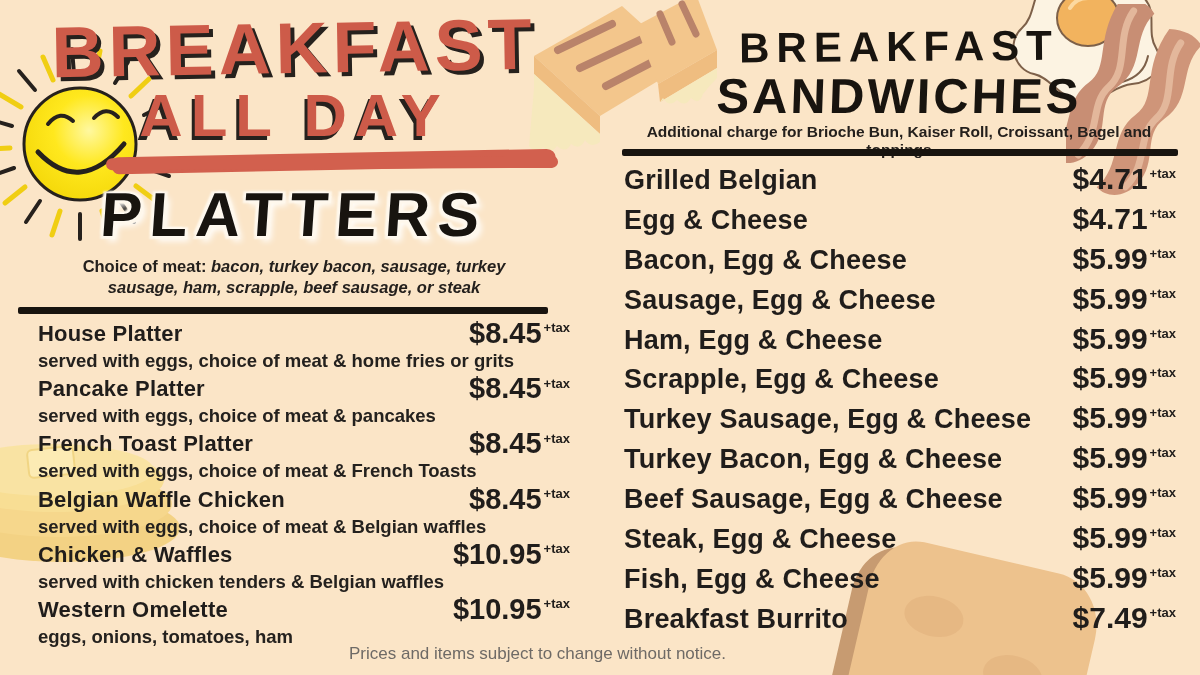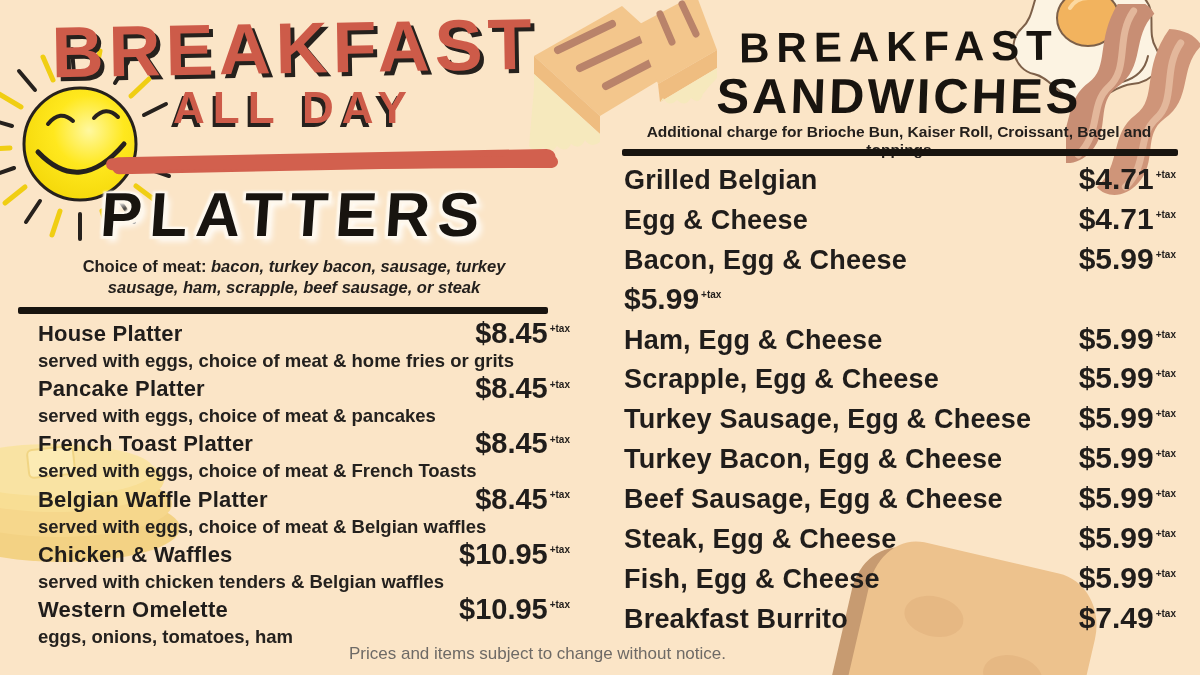--- a/index.html
+++ b/index.html
@@ -15,21 +15,21 @@
   
   #left{left:18px;top:0;width:552px;height:675px;}
   .l-title1{
     position:absolute;top:12px;left:0;width:100%;text-align:center;
     font-size:72px;font-weight:bold;letter-spacing:5px;line-height:1;
     color:#cd5b49;text-shadow:4px 4px 0 #26211d;
     transform:rotate(-1deg);
   }
   .l-title2{
     position:absolute;top:86px;left:0;width:100%;text-align:center;
-    font-size:44px;font-weight:bold;letter-spacing:8px;line-height:1;
+    font-size:60px;font-weight:bold;letter-spacing:8px;line-height:1;
     color:#cd5b49;text-shadow:-3px 4px 0 #26211d;
   }
   .brush{
     position:absolute;left:94px;top:153px;width:444px;height:17px;
     background:#d2604e;border-radius:8px 12px 10px 9px;
     transform:rotate(-1.1deg);z-index:2;
   }
   .brush::after{
     content:"";position:absolute;left:-6px;top:4px;width:452px;height:12px;
     background:#d2604e;border-radius:6px;transform:rotate(.8deg);
@@ -52,21 +52,21 @@
   .L-name{
     font-size:22px;font-weight:bold;letter-spacing:.2px;line-height:30px;
     display:inline-block;padding-left:20px;
   }
   .L-price{
     position:absolute;right:0;top:-2px;font-size:29px;font-weight:bold;white-space:nowrap;
   }
   .L-desc{
     font-size:18.5px;font-weight:600;line-height:24px;padding-left:20px;color:#24211e;
   }
-  .tax{font-size:10px;font-weight:bold;vertical-align:super;letter-spacing:0;margin-left:2px;}
+  .tax{font-size:13px;font-weight:bold;vertical-align:super;letter-spacing:0;margin-left:2px;}
 
   
   #right{left:618px;top:0;width:562px;height:675px;}
   .r-title1{
     position:absolute;top:26px;left:0;width:100%;text-align:center;
     font-size:42px;font-weight:bold;letter-spacing:7px;line-height:1;color:#18140f;
     transform:rotate(-.5deg);
   }
   .r-title2{
     position:absolute;top:72px;left:0;width:100%;text-align:center;
@@ -218,21 +218,21 @@
       <div><span class="L-name">Pancake Platter</span>
       <span class="L-price"><span>$8.45</span><sup class="tax">+tax</sup></span></div>
       <div class="L-desc">served with eggs, choice of meat &amp; pancakes</div>
     </div>
     <div class="L-item">
       <div><span class="L-name">French Toast Platter</span>
       <span class="L-price"><span>$8.45</span><sup class="tax">+tax</sup></span></div>
       <div class="L-desc">served with eggs, choice of meat &amp; French Toasts</div>
     </div>
     <div class="L-item">
-      <div><span class="L-name">Belgian Waffle Platter</span>
+      <div><span class="L-name">Belgian Waffle Chicken</span>
       <span class="L-price"><span>$8.45</span><sup class="tax">+tax</sup></span></div>
       <div class="L-desc">served with eggs, choice of meat &amp; Belgian waffles</div>
     </div>
     <div class="L-item">
       <div><span class="L-name">Chicken &amp; Waffles</span>
       <span class="L-price"><span>$10.95</span><sup class="tax">+tax</sup></span></div>
       <div class="L-desc">served with chicken tenders &amp; Belgian waffles</div>
     </div>
     <div class="L-item">
       <div><span class="L-name">Western Omelette</span>
@@ -255,20 +255,21 @@
     </div>
     <div class="R-item">
       <span class="R-name">Egg &amp; Cheese</span>
       <span class="R-price"><span>$4.71</span><sup class="tax">+tax</sup></span>
     </div>
     <div class="R-item">
       <span class="R-name">Bacon, Egg &amp; Cheese</span>
       <span class="R-price"><span>$5.99</span><sup class="tax">+tax</sup></span>
     </div>
     <div class="R-item">
+      <span class="R-name">Sausage, Egg &amp; Cheese</span>
       <span class="R-price"><span>$5.99</span><sup class="tax">+tax</sup></span>
     </div>
     <div class="R-item">
       <span class="R-name">Ham, Egg &amp; Cheese</span>
       <span class="R-price"><span>$5.99</span><sup class="tax">+tax</sup></span>
     </div>
     <div class="R-item">
       <span class="R-name">Scrapple, Egg &amp; Cheese</span>
       <span class="R-price"><span>$5.99</span><sup class="tax">+tax</sup></span>
     </div>

